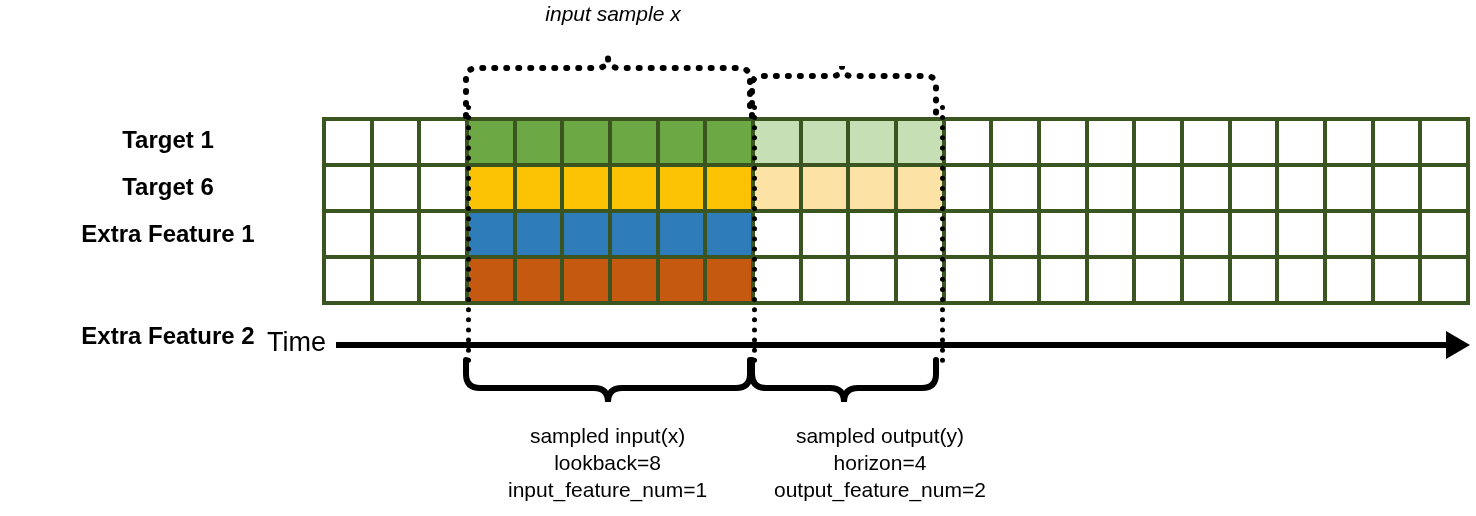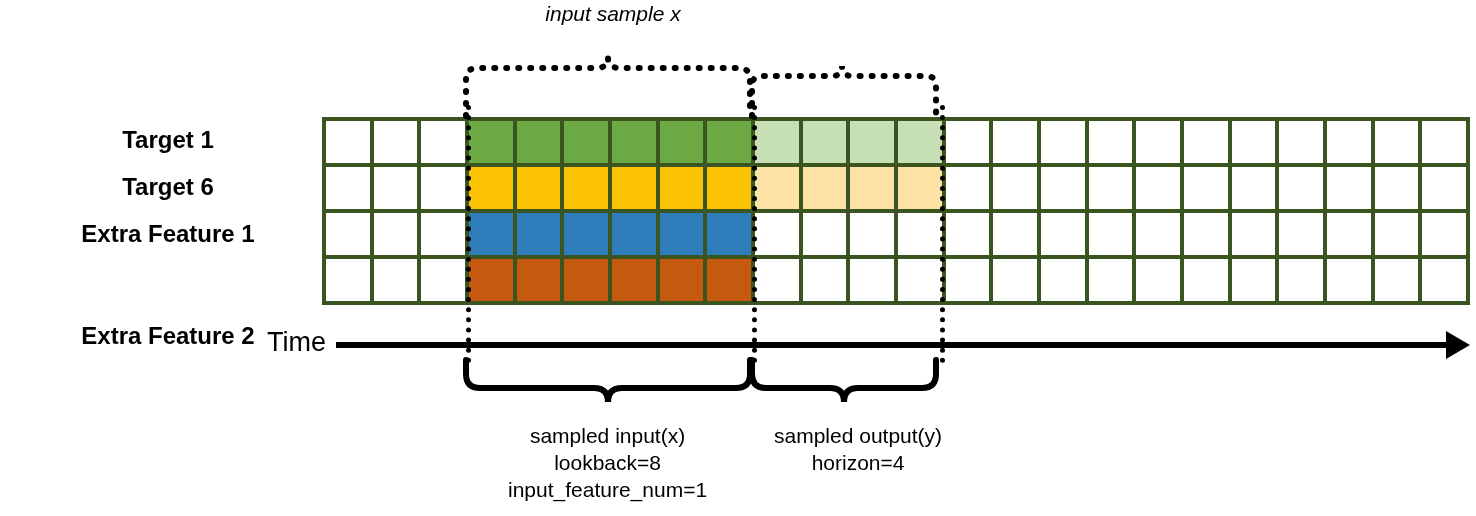--- a/index.html
+++ b/index.html
@@ -207,15 +207,16 @@
   </svg>
 
   <div class="botblock" style="left:508px;top:422px;">
     <div>sampled input(x)</div>
     <div>lookback=8</div>
     <div>input_feature_num=1</div>
   </div>
   <div class="botblock" style="left:774px;top:422px;">
     <div>sampled output(y)</div>
     <div>horizon=4</div>
+    <div>output_feature_num=2</div>
   </div>
 
 </div>
 
 </body></html>

